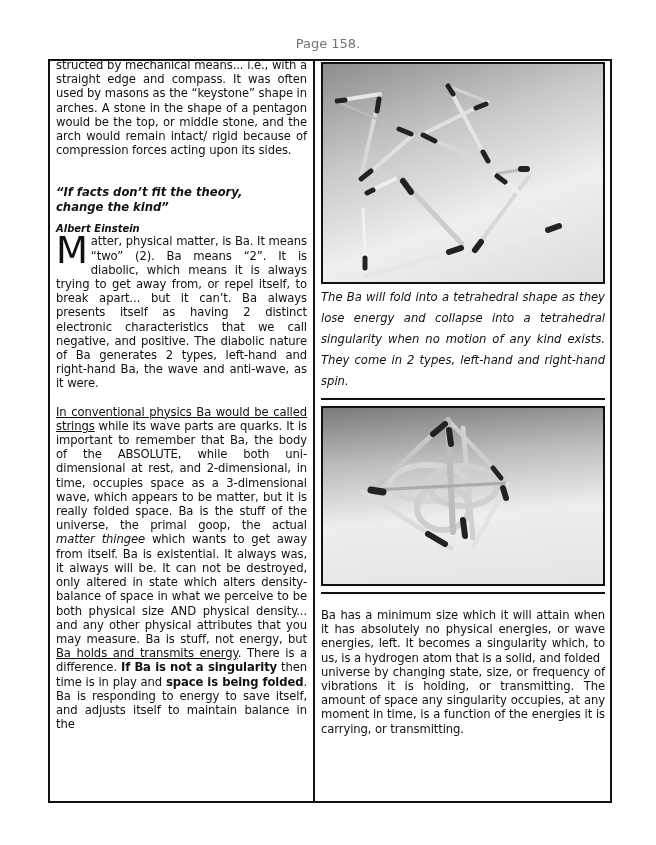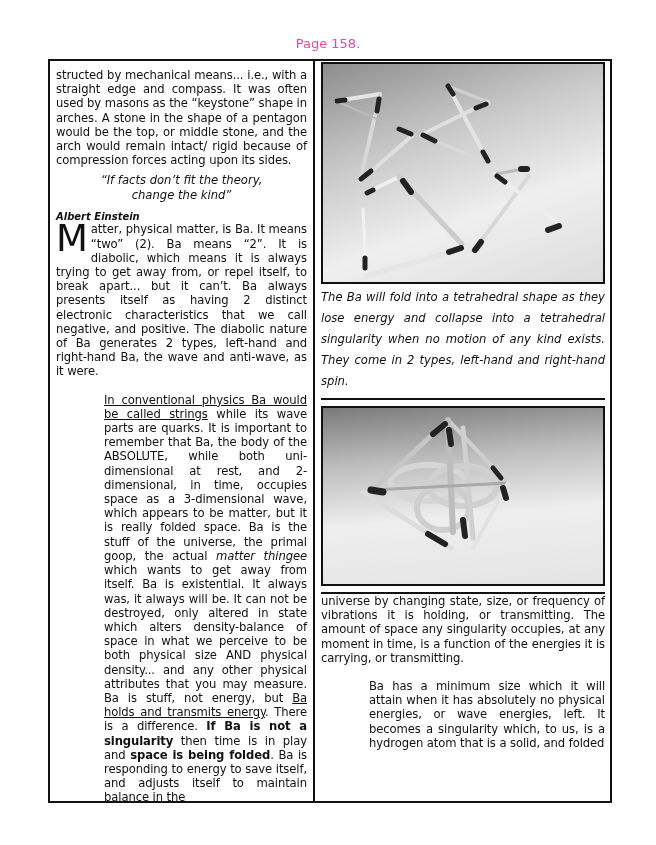--- a/index.html
+++ b/index.html
@@ -1,28 +1,28 @@
 <!DOCTYPE html>
 <html><head>
 <meta charset="utf-8">
 <style>
   html, body { margin: 0; padding: 0; background: #ffffff; }
   body { width: 656px; height: 845px; position: relative; overflow: hidden;
          font-family: "DejaVu Sans", sans-serif; color: #111; }
   .page-number { position: absolute; top: 36px; left: 0; width: 656px; text-align: center;
-                 font-family: "DejaVu Sans", sans-serif; font-size: 13px; color: #ec4899; }
+                 font-family: "DejaVu Sans", sans-serif; font-size: 13px; color: #737373; }
   .frame { position: absolute; left: 48px; top: 59px; width: 564px; height: 744px;
            border: 2px solid #111; box-sizing: border-box; }
   .divider { position: absolute; left: 313px; top: 59px; width: 2px; height: 744px; background: #111; }
-  .col-left { position: absolute; left: 56px; top: 68px; width: 251px; }
+  .col-left { position: absolute; left: 56px; top: 58px; width: 251px; }
   .col-right { position: absolute; left: 321px; top: 62px; width: 284px; }
   p.body { margin: 0; font-size: 11.6px; line-height: 14.2px; text-align: justify; letter-spacing: -0.1px; }
-  p.gap { margin-top: 14px; margin-left: 48px; }
+  p.gap { margin-top: 14px; }
   .title { text-align: center; font-weight: bold; font-size: 15.5px; margin-top: 28px; letter-spacing: 0.3px; }
-  .quote { text-align: center; font-style: italic; font-size: 11.6px; line-height: 14.5px; margin-top: 6px; }
+  .quote { text-align: left; font-style: italic; font-size: 11.6px; line-height: 14.5px; margin-top: 28px; font-weight: bold; }
   .author { text-align: left; font-weight: bold; font-style: italic; font-size: 10px; margin-top: 9px; }
   .dropcap { float: left; font-size: 37px; line-height: 30px; margin: 2px 3px 0 0; font-weight: normal; }
   .first-para { margin-top: 17px; }
   u { text-decoration: underline; }
   .photo { border: 2px solid #111; box-sizing: border-box; position: relative; overflow: hidden;
            background: linear-gradient(160deg, #8d8d8d 0%, #c9c9c9 35%, #efefef 65%, #dcdcdc 100%); }
   .photo1 { width: 284px; height: 222px; margin-top: 0px; }
   .photo2 { width: 284px; height: 180px; margin-top: 6px;
             background: linear-gradient(175deg, #7a7a7a 0%, #bdbdbd 30%, #eeeeee 60%, #e4e4e4 100%); }
   .photo svg { position: absolute; left: 0; top: 0; }
@@ -122,15 +122,15 @@
         <line x1="48" y1="82" x2="60" y2="84" stroke="#222" stroke-width="7"></line>
         <line x1="170" y1="60" x2="178" y2="70" stroke="#222" stroke-width="5"></line>
         <line x1="180" y1="80" x2="183" y2="90" stroke="#222" stroke-width="6"></line>
         <line x1="105" y1="126" x2="122" y2="136" stroke="#222" stroke-width="6"></line>
         <line x1="140" y1="112" x2="142" y2="128" stroke="#222" stroke-width="6"></line>
       </g>
     </svg>
   </div>
   <div class="caption-rule"></div>
 
+  <p class="body gap">Ba has a minimum size which it will attain when it has absolutely no physical energies, or wave energies, left. It becomes a singularity which, to us, is a hydrogen atom that is a solid, and folded</p>
   <p class="body right-body">universe by changing state, size, or frequency of vibrations it is holding, or transmitting. The amount of space any singularity occupies, at any moment in time, is a function of the energies it is carrying, or transmitting.</p>
-  <p class="body gap">Ba has a minimum size which it will attain when it has absolutely no physical energies, or wave energies, left. It becomes a singularity which, to us, is a hydrogen atom that is a solid, and folded</p>
 </div>
 
 </body></html>

